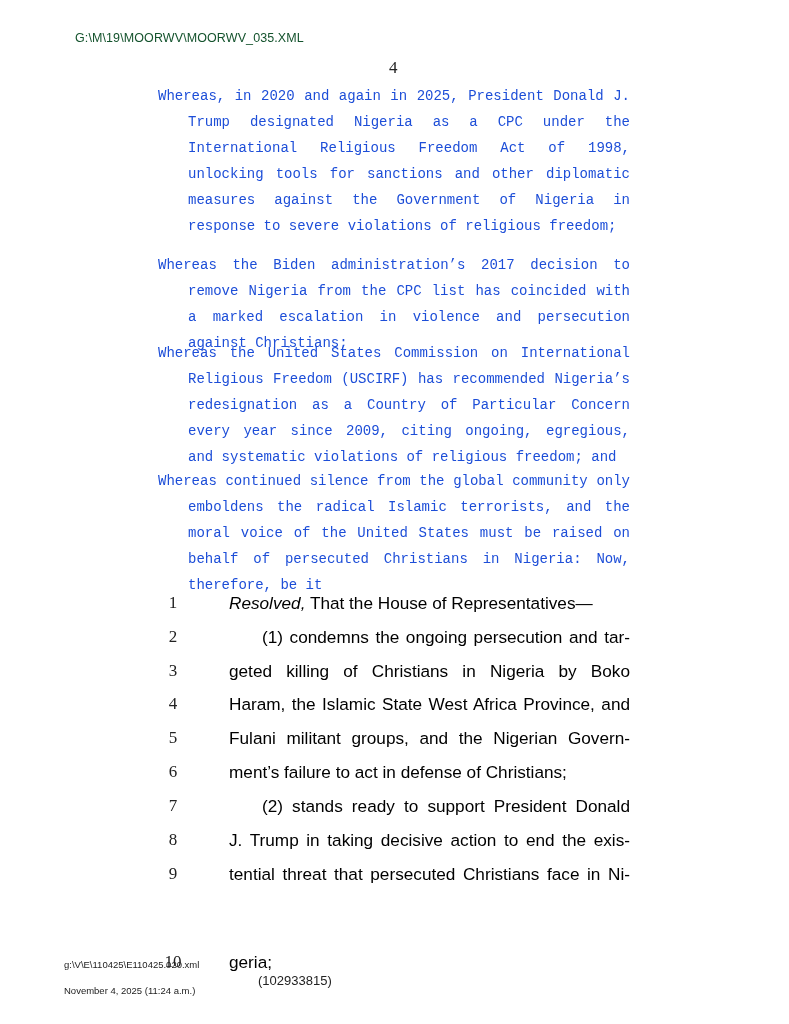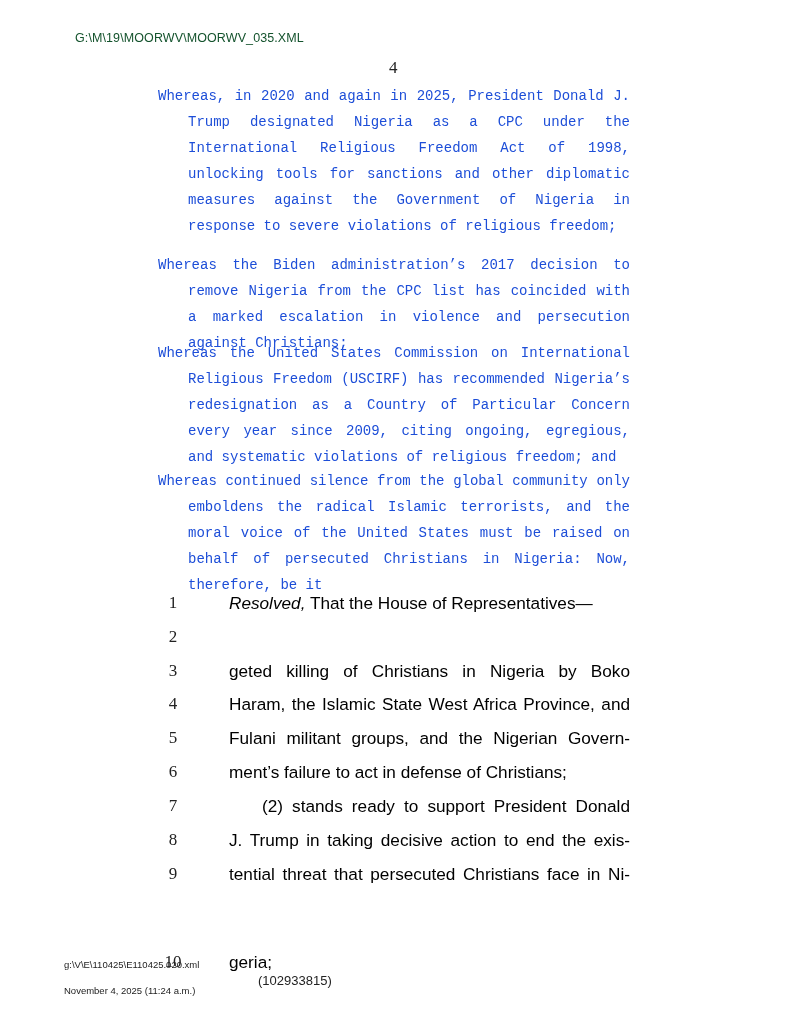--- a/index.html
+++ b/index.html
@@ -34,20 +34,21 @@
 <div class="whereas w3 body-text">Whereas the United States Commission on International Religious Freedom (USCIRF) has recommended Nigeria’s redesignation as a Country of Particular Concern every year since 2009, citing ongoing, egregious, and systematic violations of religious freedom; and</div>
 <div class="whereas w4 body-text">Whereas continued silence from the global community only emboldens the radical Islamic terrorists, and the moral voice of the United States must be raised on behalf of persecuted Christians in Nigeria: Now, therefore, be it</div>
 
 <div>
   <div class="line" style="top:593px;">
     <span class="ln">1</span>
     <span class="lt last" style="left:229px;"><span class="em">Resolved,</span><span> That the House of Representatives—</span></span>
   </div>
   <div class="line" style="top:627px;">
     <span class="ln">2</span>
+    <span class="lt indent">(1) condemns the ongoing persecution and tar-</span>
   </div>
   <div class="line" style="top:661px;">
     <span class="ln">3</span>
     <span class="lt">geted killing of Christians in Nigeria by Boko</span>
   </div>
   <div class="line" style="top:694px;">
     <span class="ln">4</span>
     <span class="lt">Haram, the Islamic State West Africa Province, and</span>
   </div>
   <div class="line" style="top:728px;">

